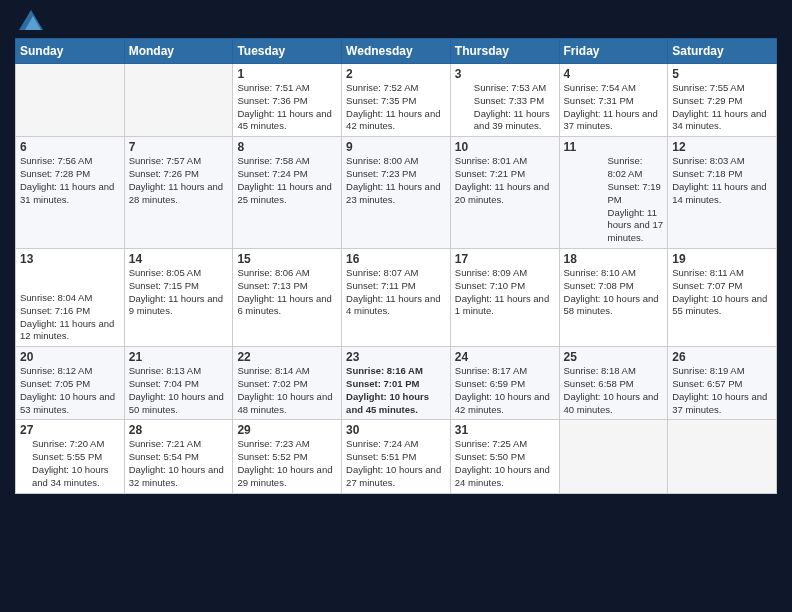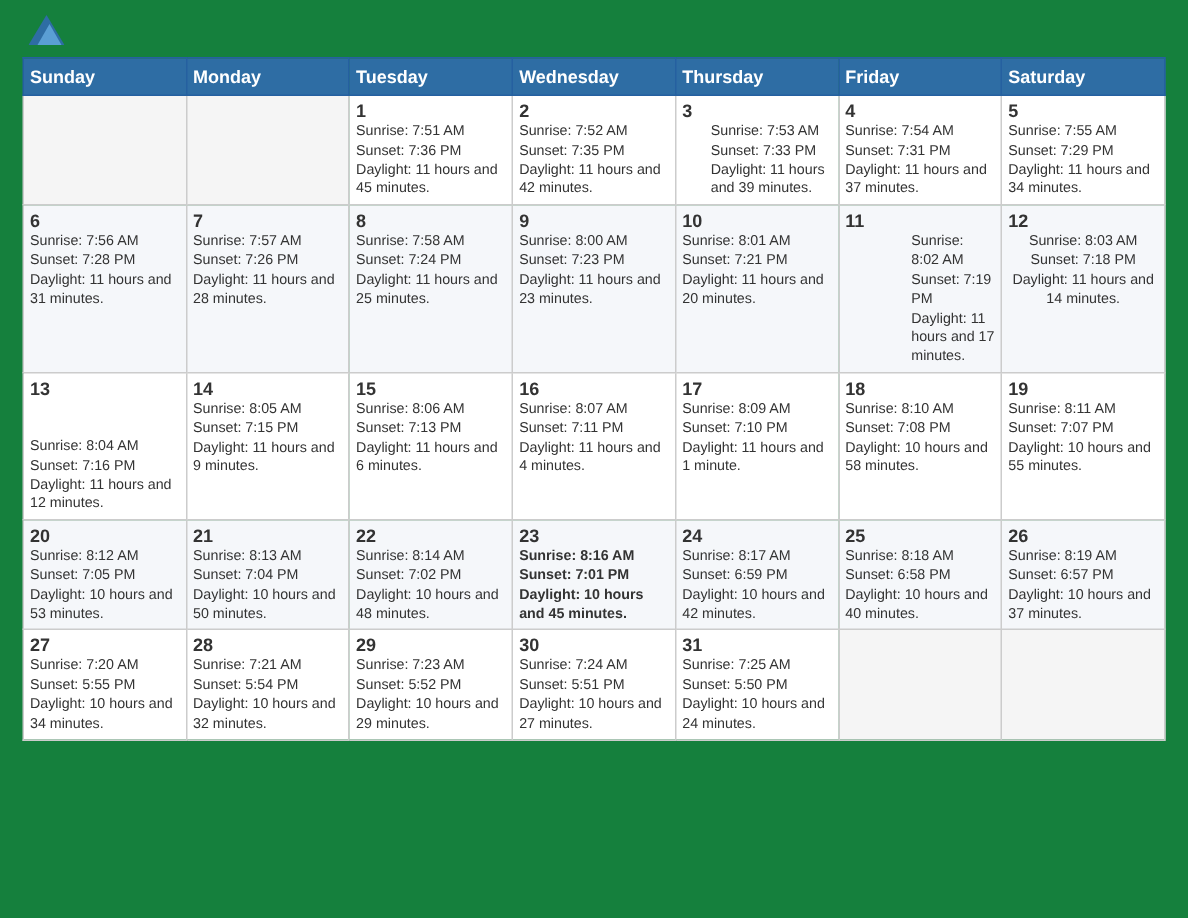--- a/index.html
+++ b/index.html
@@ -6,21 +6,21 @@
     body {
       font-family: Arial, sans-serif;
       background: #fff;
       width: 792px;
       min-height: 612px;
       padding: 0;
     }
     .page {
       width: 792px;
       min-height: 612px;
-      background: #15803d;
+      background: #0f172a;
       padding: 10px 15px 15px 15px;
     }
     .header {
       display: flex;
       justify-content: space-between;
       align-items: flex-start;
       margin-bottom: 8px;
     }
     .logo-area {
       display: flex;
@@ -205,21 +205,21 @@
 Daylight: 11 hours and 20 minutes.</div>
           </td>
           <td>
             <span class="day-num">11</span>
             <div class="day-info" style="white-space: pre-line; margin-left: 44px;">Sunrise: 8:02 AM
 Sunset: 7:19 PM
 Daylight: 11 hours and 17 minutes.</div>
           </td>
           <td>
             <span class="day-num">12</span>
-            <div class="day-info" style="white-space: pre-line; text-align: center;">Sunrise: 8:03 AM
+            <div class="day-info" style="white-space: pre-line;">Sunrise: 8:03 AM
 Sunset: 7:18 PM
 Daylight: 11 hours and 14 minutes.</div>
           </td>
         </tr>
         <tr>
           <td>
             <span class="day-num">13</span>
             <div class="day-info" style="white-space: pre-line; margin-top: 26px;">Sunrise: 8:04 AM
 Sunset: 7:16 PM
 Daylight: 11 hours and 12 minutes.</div>
@@ -301,21 +301,21 @@
           <td>
             <span class="day-num">26</span>
             <div class="day-info" style="white-space: pre-line;">Sunrise: 8:19 AM
 Sunset: 6:57 PM
 Daylight: 10 hours and 37 minutes.</div>
           </td>
         </tr>
         <tr>
           <td>
             <span class="day-num">27</span>
-            <div class="day-info" style="white-space: pre-line;">Sunrise: 7:20 AM
+            <div class="day-info" style="white-space: pre-line; margin-left: 12px;">Sunrise: 7:20 AM
 Sunset: 5:55 PM
 Daylight: 10 hours and 34 minutes.</div>
           </td>
           <td>
             <span class="day-num">28</span>
             <div class="day-info" style="white-space: pre-line;">Sunrise: 7:21 AM
 Sunset: 5:54 PM
 Daylight: 10 hours and 32 minutes.</div>
           </td>
           <td>

